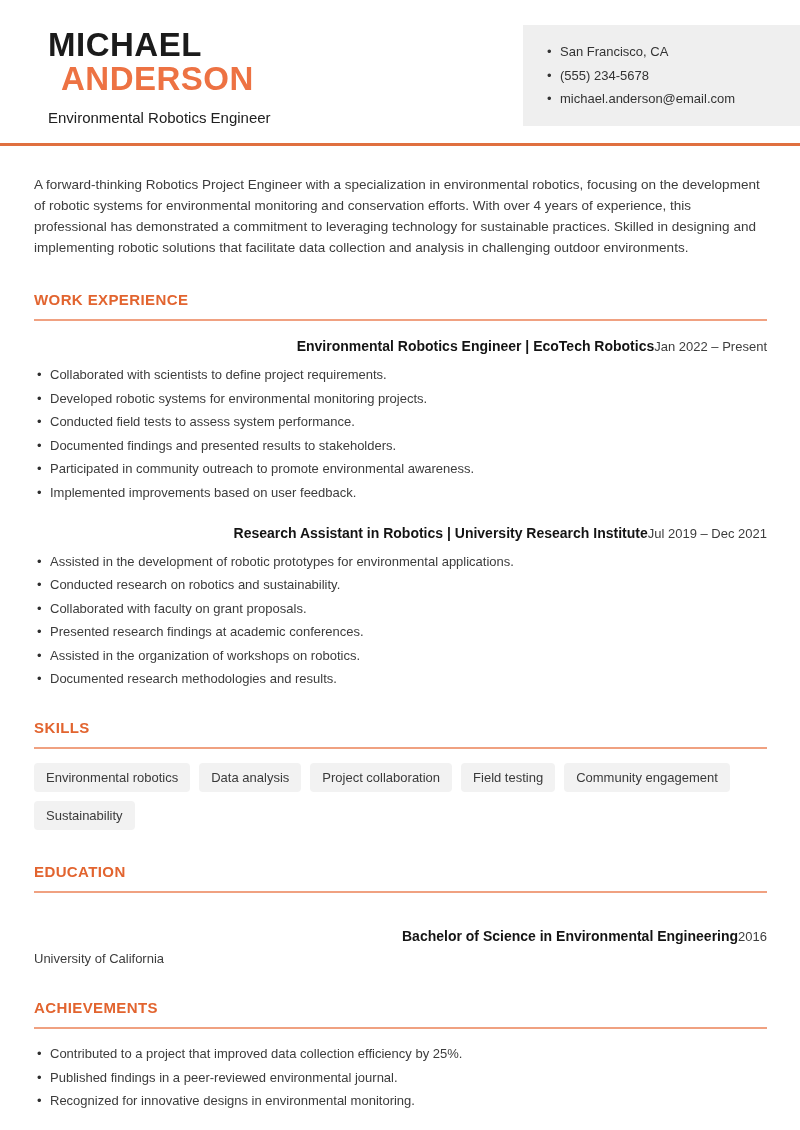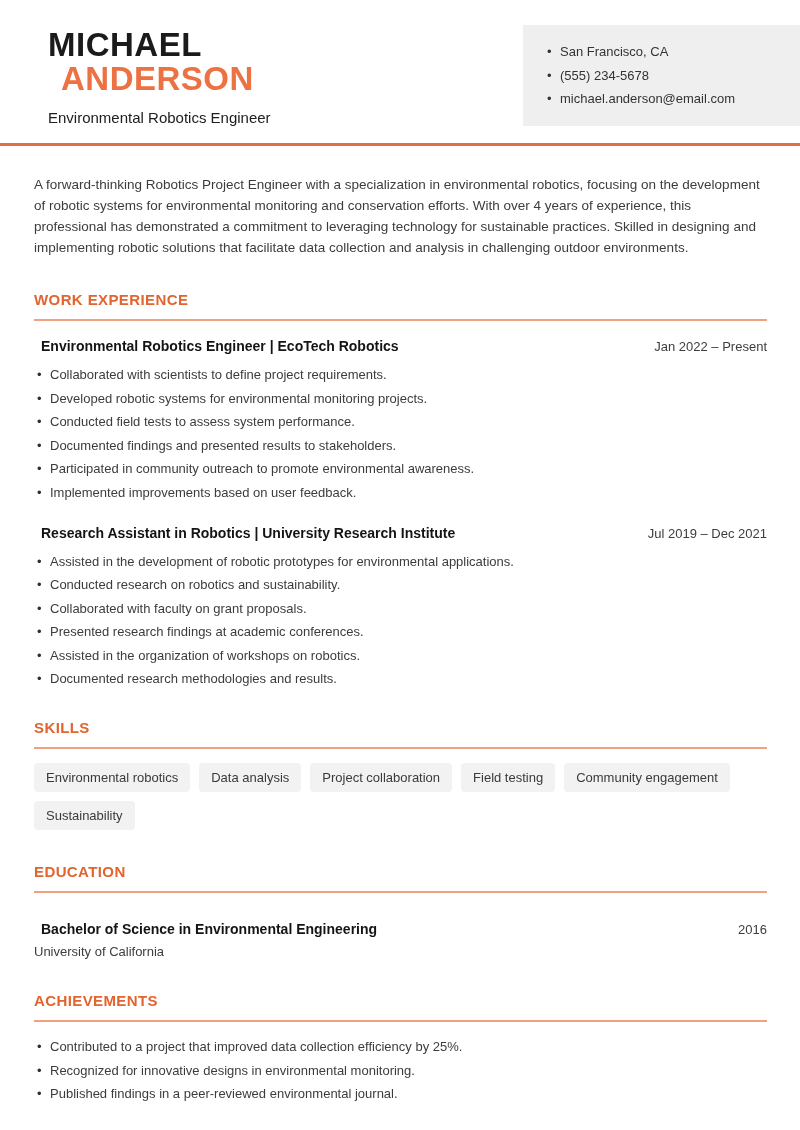--- a/index.html
+++ b/index.html
@@ -82,21 +82,21 @@
     letter-spacing: 0.4px;
     color: var(--accent);
     padding-bottom: 11px;
     border-bottom: 2px solid var(--rule);
   }
   
   .job { margin-top: 17px; }
   .job + .job { margin-top: 25px; }
   .row-head {
     display: flex;
-    justify-content: space-between;
+    justify-content: flex-end;
     align-items: baseline;
     padding-left: 7px;
   }
   .row-head h3 {
     font-size: 14px;
     font-weight: 700;
     color: #141414;
   }
   .dates {
     font-size: 13px;
@@ -129,21 +129,21 @@
     margin-top: 14px;
   }
   .tag {
     background: var(--tag-bg);
     border-radius: 4px;
     padding: 7px 12px;
     font-size: 13px;
     color: #3A3A3A;
   }
   
-  .edu-block { margin-top: 28px; }
+  .edu-block { margin-top: 35px; }
   .school {
     margin-top: 7px;
     font-size: 13px;
     color: #3D3D3D;
   }
 </style>
 </head>
 <body>
 
 <header class="header">
@@ -223,22 +223,22 @@
         <span class="dates">2016</span>
       </div>
       <div class="school">University of California</div>
     </div>
   </section>
 
   <section>
     <h2 class="sec-title">ACHIEVEMENTS</h2>
     <ul class="bullets" style="margin-top:17px;">
       <li>Contributed to a project that improved data collection efficiency by 25%.</li>
+      <li>Published findings in a peer-reviewed environmental journal.</li>
       <li>Recognized for innovative designs in environmental monitoring.</li>
-      <li>Published findings in a peer-reviewed environmental journal.</li>
     </ul>
   </section>
 
   <section>
     <h2 class="sec-title">LANGUAGES</h2>
 
   </section>
 
 </main>
 

